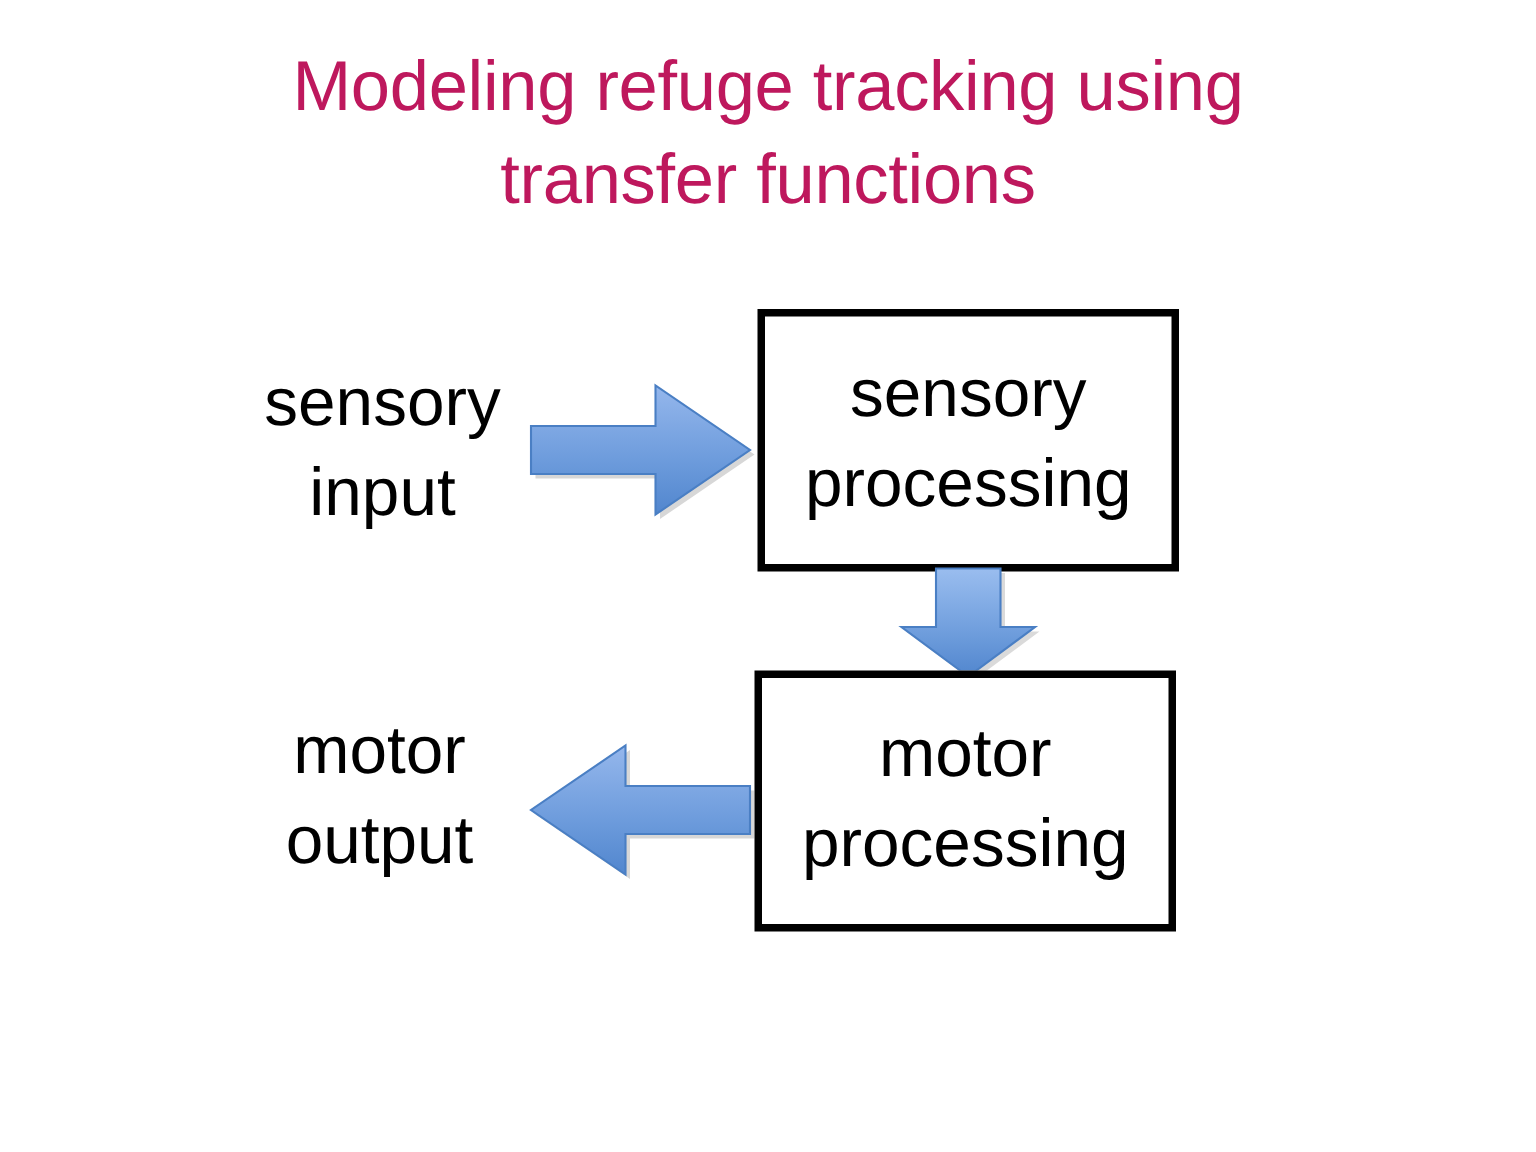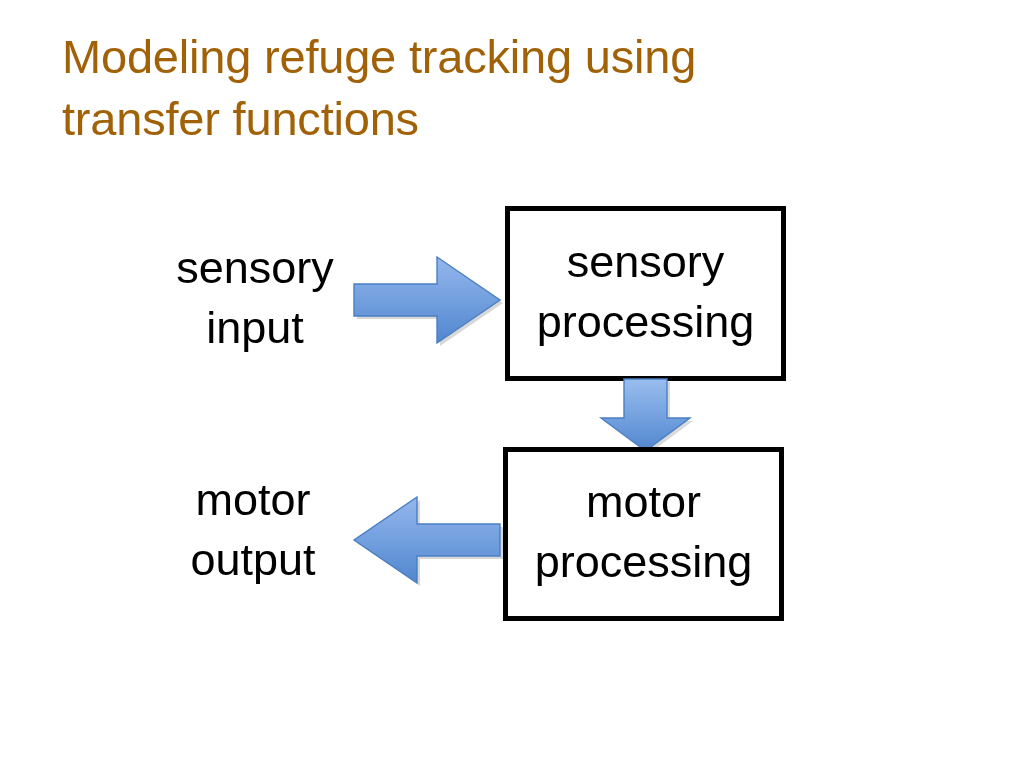--- a/index.html
+++ b/index.html
@@ -22,25 +22,26 @@
     height: 768px;
     background: #ffffff;
   }
 
   
   #title {
     position: absolute;
     left: 62px;
     top: 26px;
     width: 900px;
+    text-align: center;
     font-size: 47px;
     line-height: 1.32;
     font-weight: 400;
     letter-spacing: -0.2px;
-    color: #a16207;
+    color: #be185d;
     white-space: pre-line;
   }
 
   
   .proc-box {
     position: absolute;
     box-sizing: border-box;
     background: #ffffff;
     border: 5px solid #000000;
     display: flex;

